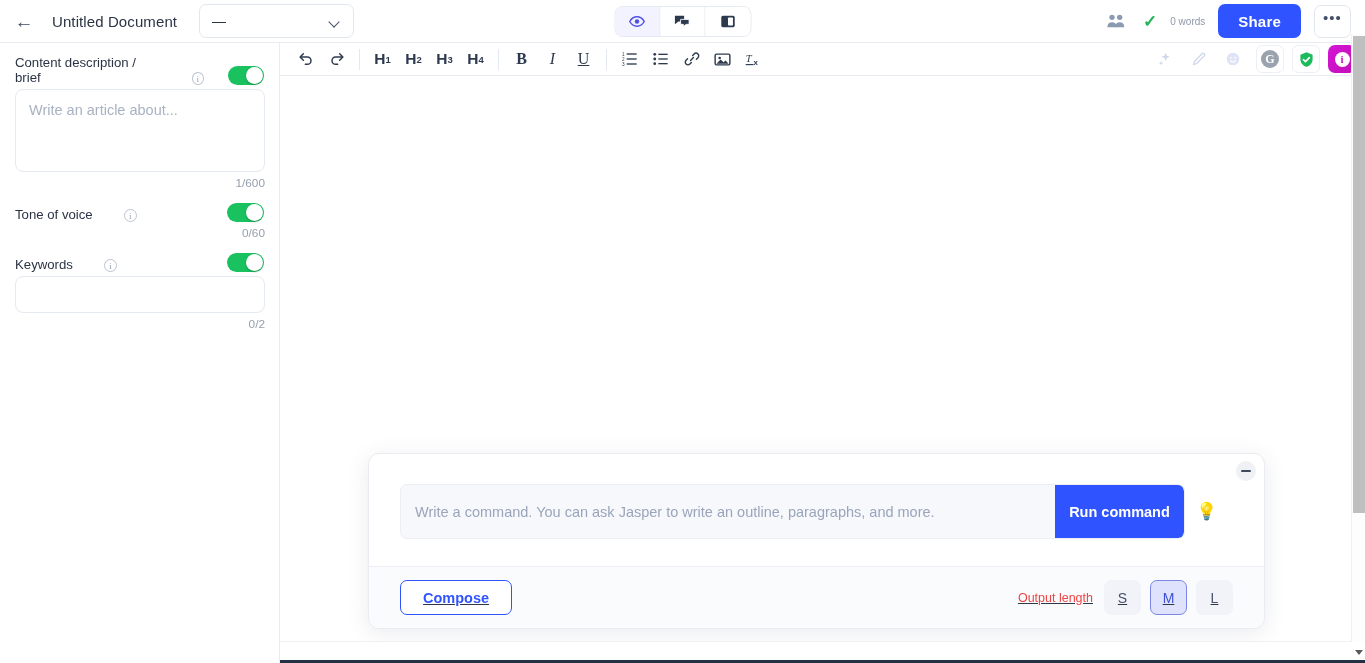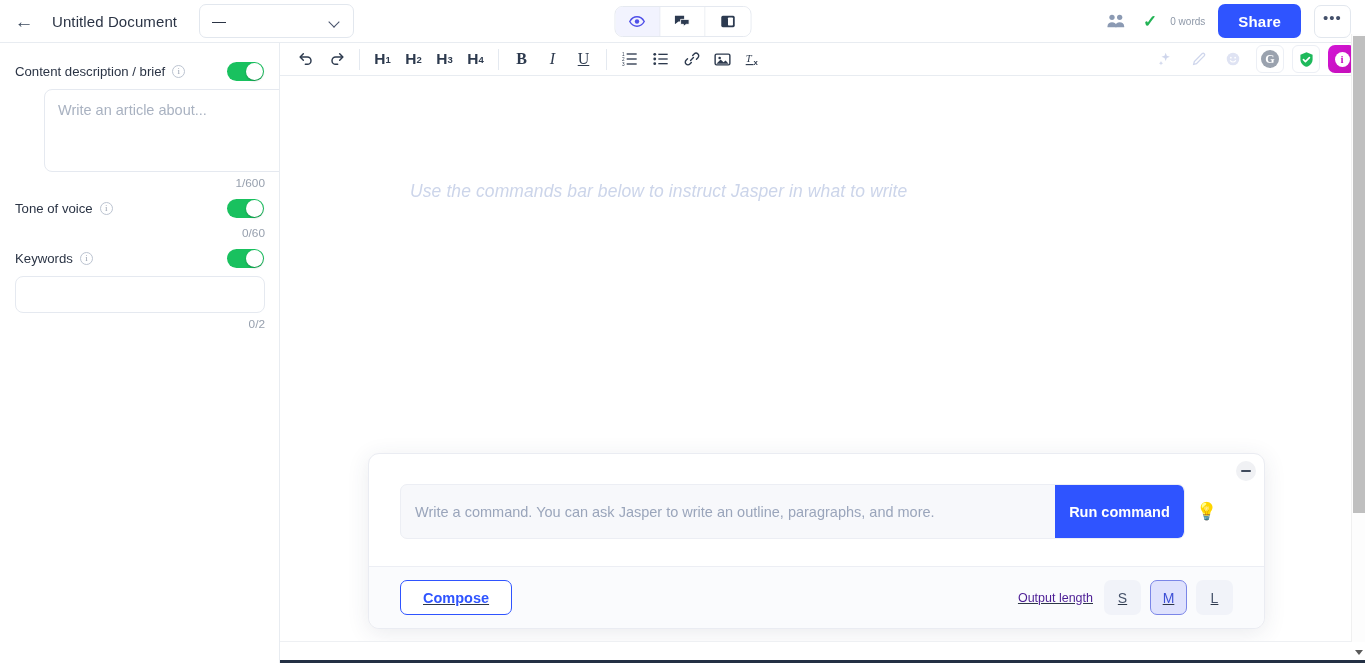--- a/index.html
+++ b/index.html
@@ -76,21 +76,21 @@
   
   .body { display: flex; flex: 1; min-height: 0; }
 
   
   .sidebar {
     width: 280px; min-width: 280px; border-right: 1px solid #e8ecf1;
     padding: 14px 15px 0 15px; background: #fff; overflow: hidden;
   }
   .field { margin-bottom: 4px; }
   .field-head {
-    display: flex; align-items: center; height: 28px; margin-bottom: 4px;
+    display: flex; align-items: flex-end; height: 28px; margin-bottom: 4px; gap: 24px;
   }
   .field-label { font-size: 13.2px; color: #2b3445; }
   .info-i {
     margin-left: 7px; width: 13px; height: 13px; border-radius: 50%;
     border: 1px solid #bcc4d1; color: #9aa3b2; font-size: 9px;
     display: flex; align-items: center; justify-content: center;
     font-family: "Liberation Serif", serif; cursor: pointer;
   }
   .toggle {
     margin-left: auto; width: 37px; height: 19px; border-radius: 11px;
@@ -101,21 +101,21 @@
     width: 17px; height: 17px; border-radius: 50%; background: #fff;
     box-shadow: 0 1px 2px rgba(0,0,0,.25);
   }
   .txt-area, .txt-input {
     width: 250px; border: 1px solid #e5e9f0; border-radius: 8px;
     background: #fff; font-family: "Liberation Sans", sans-serif;
     font-size: 14.5px; color: #2b3445; padding: 12px 13px;
     outline: none; resize: none; display: block;
   }
   .txt-area::placeholder, .txt-input::placeholder { color: #a9b2c1; }
-  .txt-area { height: 83px; margin-left: 29px; }
+  .txt-area { height: 83px; }
   .txt-input { height: 37px; padding: 8px 13px; }
   .counter {
     width: 250px; text-align: right; font-size: 11.8px;
     color: #97a0ae; margin-top: 4px;
   }
 
   
   .editor-col { flex: 1; display: flex; flex-direction: column; min-width: 0; position: relative; }
   .toolbar {
     height: 33px; min-height: 33px; display: flex; align-items: center;
@@ -195,21 +195,21 @@
     border-top: 1px solid #eceef4; background: #fafbfd;
     border-radius: 0 0 11px 11px;
     padding: 13px 31px; display: flex; align-items: center; text-decoration: underline;
   }
   .compose-btn {
     height: 35px; padding: 0 22px; border: 1px solid #2f54ff; color: #2f54ff;
     background: #fff; border-radius: 7px; font-size: 14.5px; font-weight: bold;
     cursor: pointer;
   }
   .len-group { margin-left: auto; display: flex; align-items: center; gap: 9px; }
-  .len-label { font-size: 12.5px; color: #4c1d95; margin-right: 2px; }
+  .len-label { font-size: 12.5px; color: #ef4444; margin-right: 2px; }
   .len-btn {
     width: 37px; height: 35px; border-radius: 7px; border: 1px solid transparent;
     background: #f1f3f9; color: #46526a; font-size: 14px; cursor: pointer;
     display: flex; align-items: center; justify-content: center;
   }
   .len-btn.sel { background: #dfe2fd; border-color: #7b86e8; color: #3d4fd6; }
 
   
   .vscroll {
     position: absolute; right: 0; top: 34px; bottom: 21px; width: 14px;
@@ -420,21 +420,20 @@
               <path d="m7.7 12.2 2.8 2.8 5.6-5.6" stroke="#fff" stroke-width="2.3" fill="none" stroke-linecap="round" stroke-linejoin="round"></path>
             </svg>
           </div>
           <div class="info-sq">
             <span class="dot">i</span>
           </div>
         </div>
       </div>
 
       <div class="canvas">
-        <div class="canvas-placeholder">Use the commands bar below to instruct Jasper in what to write</div>
 
         <div class="cmd-panel">
           <div class="cmd-top">
             <div class="minimize">
               <span></span>
             </div>
             <div class="cmd-row">
               <div class="cmd-input-wrap">
                 <input class="cmd-input" type="text" placeholder="Write a command. You can ask Jasper to write an outline, paragraphs, and more." style="">
                 <button class="run-btn">Run command</button>

